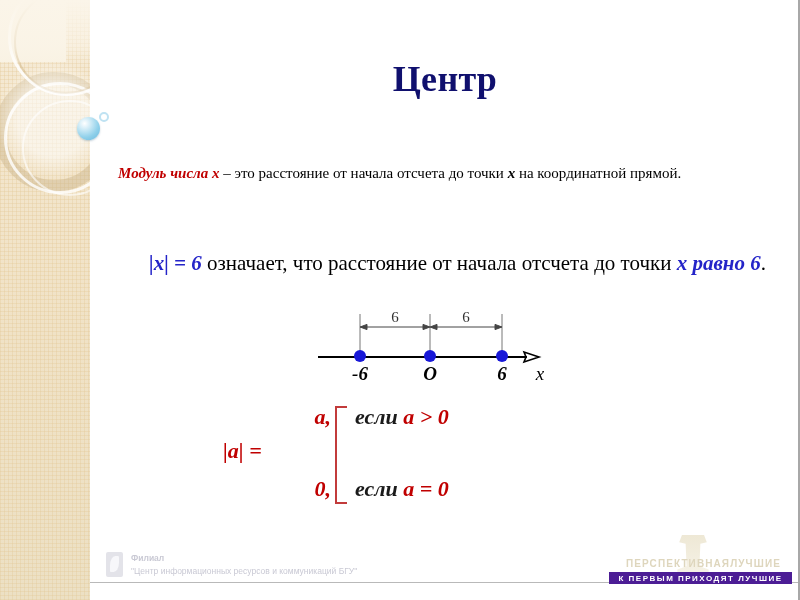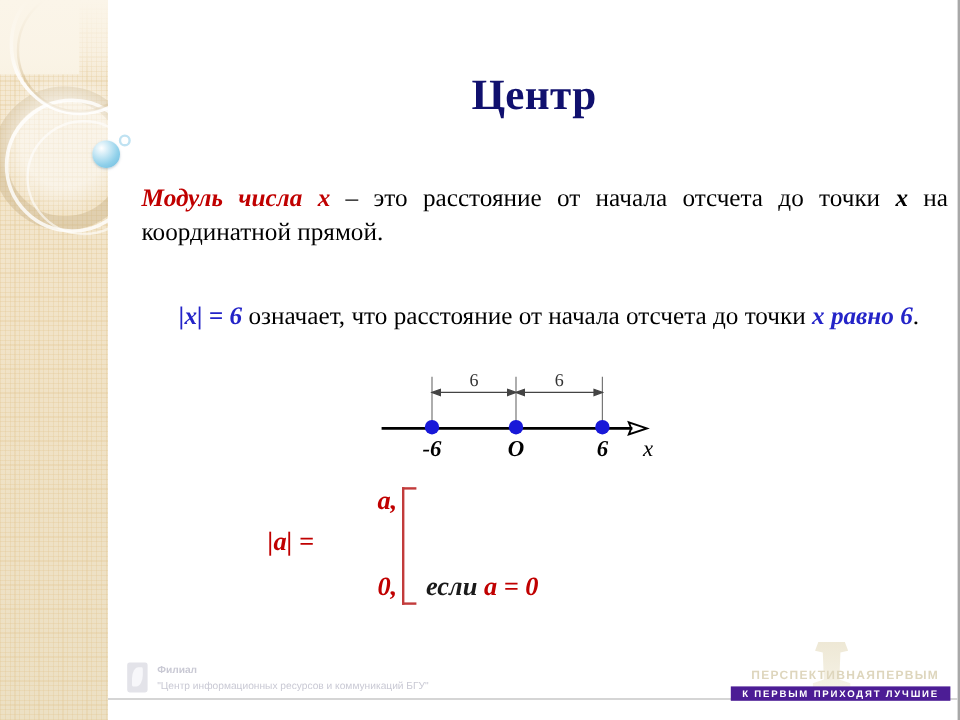--- a/index.html
+++ b/index.html
@@ -89,23 +89,23 @@
     left: 90px; top: 58px;
     width: 710px;
     text-align: center;
     color: #10106e;
     font-weight: bold;
     font-size: 36px;
     letter-spacing: .3px;
   }
   #para1 {
     position: absolute;
-    left: 118px; top: 152px;
+    left: 118px; top: 164px;
     width: 672px;
-    font-size: 21px;
+    font-size: 15px;
     color: #000000;
     text-align: justify;
     line-height: 1.33;
   }
   #para1 .lead {
     color: #C00000;
     font-weight: bold;
     font-style: italic;
   }
   #para1 .bx { font-weight: bold; font-style: italic; color: #000; }
@@ -312,20 +312,21 @@
     <text id="pt-label-1" x="125" y="72" text-anchor="middle" font-family="Liberation Serif, serif" font-size="19" font-weight="bold" font-style="italic" fill="#000">O</text>
     <text id="pt-label-2" x="197" y="72" text-anchor="middle" font-family="Liberation Serif, serif" font-size="19" font-weight="bold" font-style="italic" fill="#000">6</text>
     <text id="axis-label" x="235" y="72" text-anchor="middle" font-family="Liberation Serif, serif" font-size="19" font-style="italic" fill="#000">x</text>
   </svg>
 
   <div id="formula">
     <div class="f-lhs">|a| =</div>
     <div class="f-bracket"></div>
 
     <div class="f-case case-val row1">a,</div>
+    <div class="f-case case-cond row1"><span class="f-cond-word">если </span><span class="f-cond-expr">a &gt; 0</span></div>
 
     <div class="f-case case-val row2"></div>
 
     <div class="f-case case-val row3">0,</div>
     <div class="f-case case-cond row3"><span class="f-cond-word">если </span><span class="f-cond-expr">a = 0</span></div>
   </div>
 
   <div id="footer-divider"></div>
 
   <div id="footer-left">
@@ -333,20 +334,20 @@
     <div class="txt">
       <div class="l1">Филиал</div>
       <div class="l2">"Центр информационных ресурсов и коммуникаций БГУ"</div>
     </div>
   </div>
 
   <div id="footer-right">
     <div class="tower"></div>
     <div class="line1">
       <span>ПЕРСПЕКТИВНАЯ</span>
-      <span>ПЕРВЫМ</span>
+      <span>ЛУЧШИЕ</span>
     </div>
     <div class="bar">
       <span>К ПЕРВЫМ ПРИХОДЯТ ЛУЧШИЕ</span>
     </div>
   </div>
 
 </div>
 
 </body></html>

